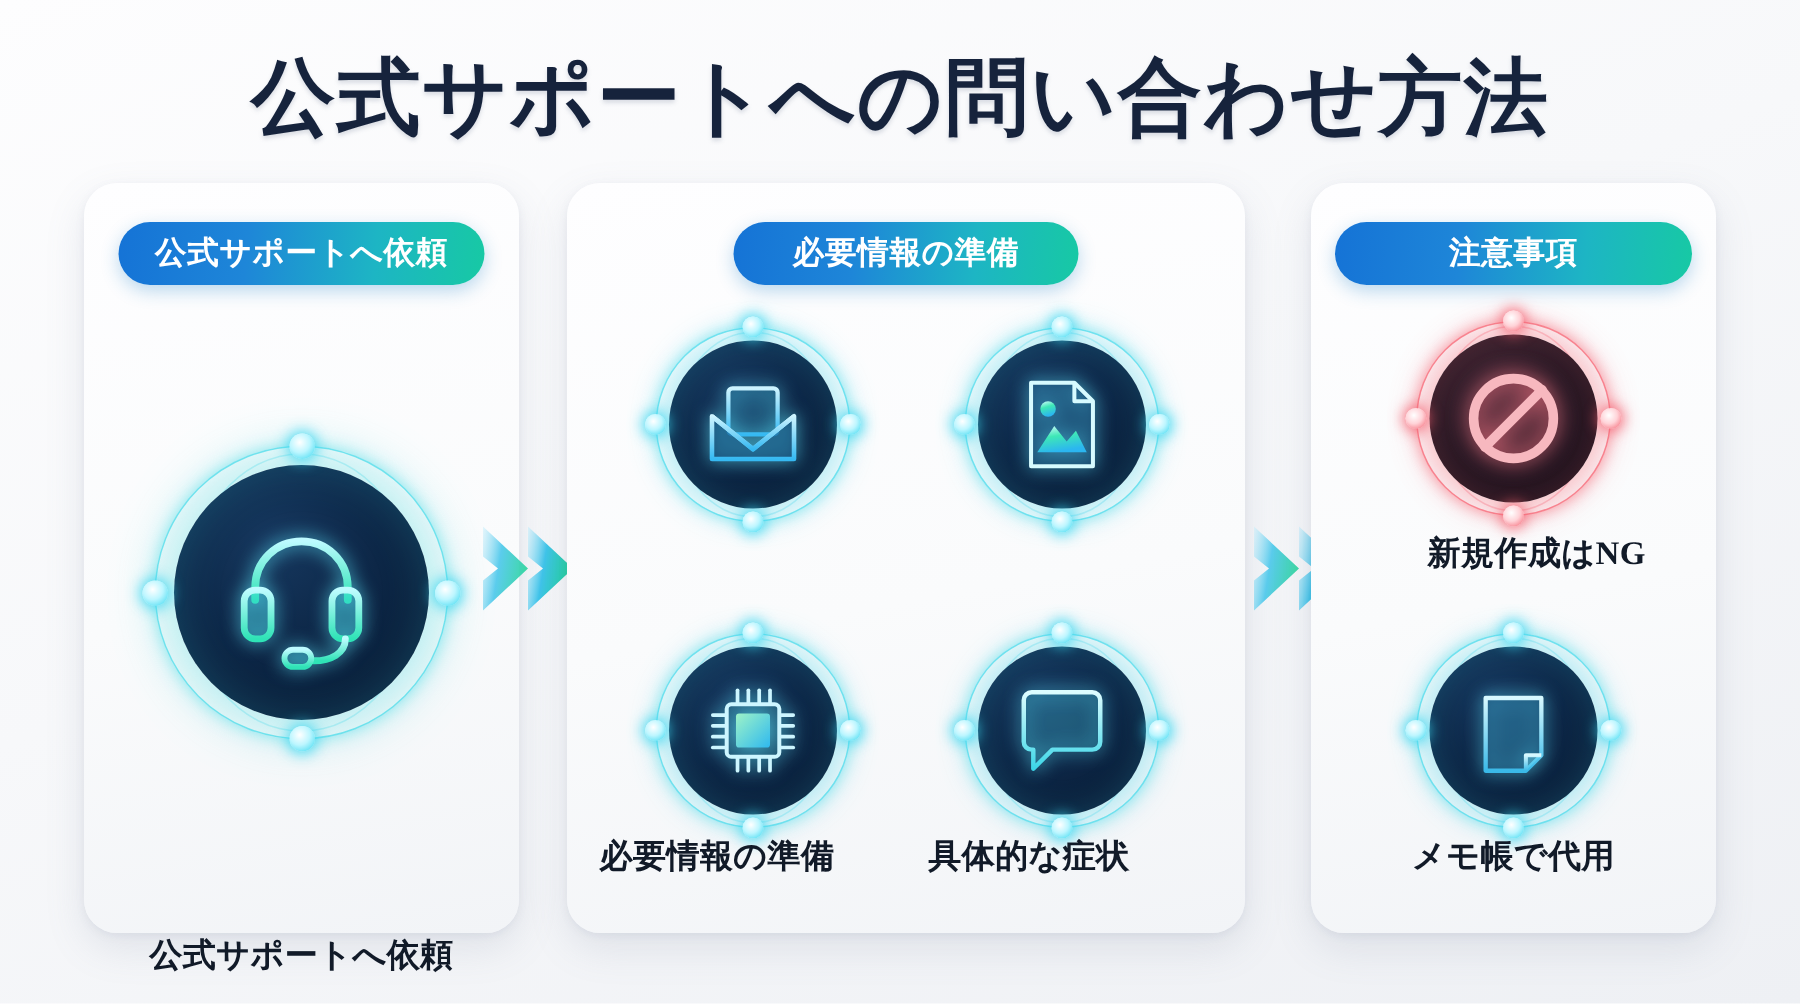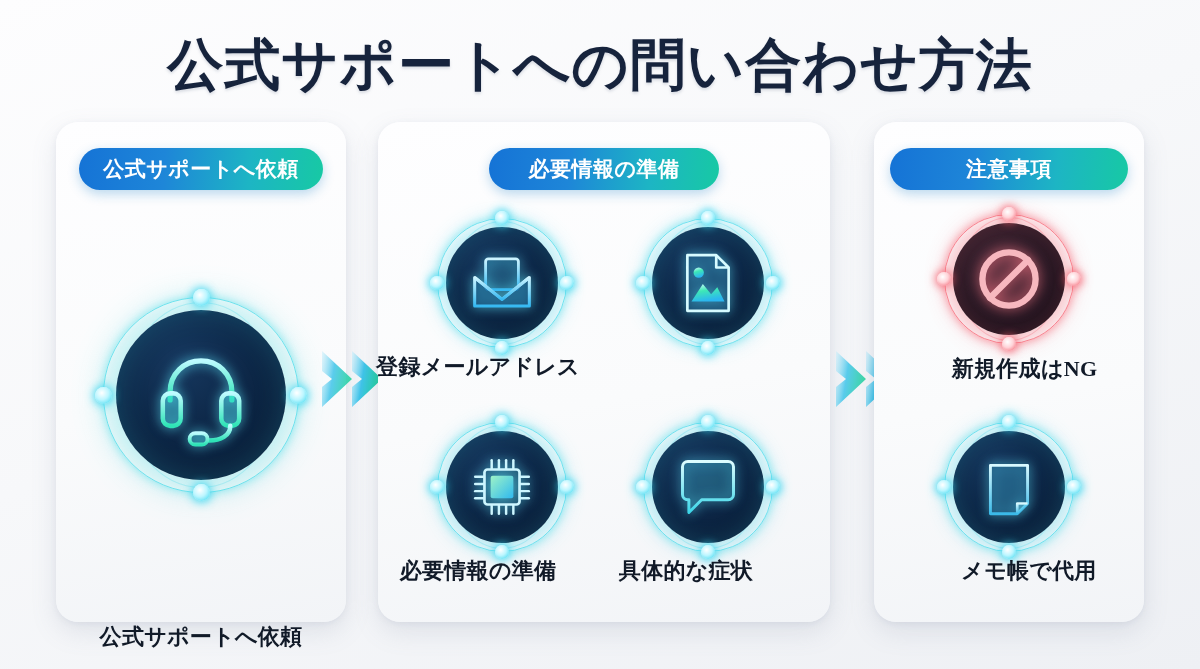--- a/index.html
+++ b/index.html
@@ -250,21 +250,20 @@
           <line x1="23" y1="31" x2="35" y2="31" stroke="url(#gMail)" stroke-width="2.4" stroke-linecap="round"></line>
           <path d="M7 27 L32 47 L57 27 L57 53 L7 53 Z" stroke="url(#gMail)" stroke-width="2.8" fill="rgba(20,80,130,0.55)" stroke-linejoin="round"></path>
           <path d="M7 27 L32 47 L57 27" stroke="url(#gMail)" stroke-width="2.8" fill="none" stroke-linejoin="round"></path>
         </svg>
       </div>
     <div class="dot n"></div>
         <div class="dot e"></div>
         <div class="dot s"></div>
         <div class="dot w"></div>
       </div>
-    <div class="caption" style="left:-22px; width:244px; top:230px;">登録メールアドレス</div>
 
     <div class="node" style="left:265px; top:96px;">
       <div class="ring"></div>
       <div class="ring2"></div>
       <div class="orb"></div>
       <div class="glyph">
         <svg width="66" height="66" viewBox="0 0 64 64" fill="none">
           <defs>
             <linearGradient id="gImg" x1="0" y1="0" x2="0.3" y2="1">
               <stop offset="0%" stop-color="#d7fbff"></stop>
@@ -404,16 +403,16 @@
             <line x1="35" y1="5" x2="35" y2="14"></line>
             <line x1="42" y1="5" x2="42" y2="14"></line>
           </g>
         </svg>
       </div>
     <div class="dot n"></div>
         <div class="dot e"></div>
         <div class="dot s"></div>
         <div class="dot w"></div>
       </div>
-    <div class="caption" style="left:0; width:270px; top:434px;margin-left:20px;">メモ帳で代用</div>
+    <div class="caption" style="left:0; width:270px; top:434px;">メモ帳で代用</div>
   </div>
 
 </div>
 
 </body></html>

